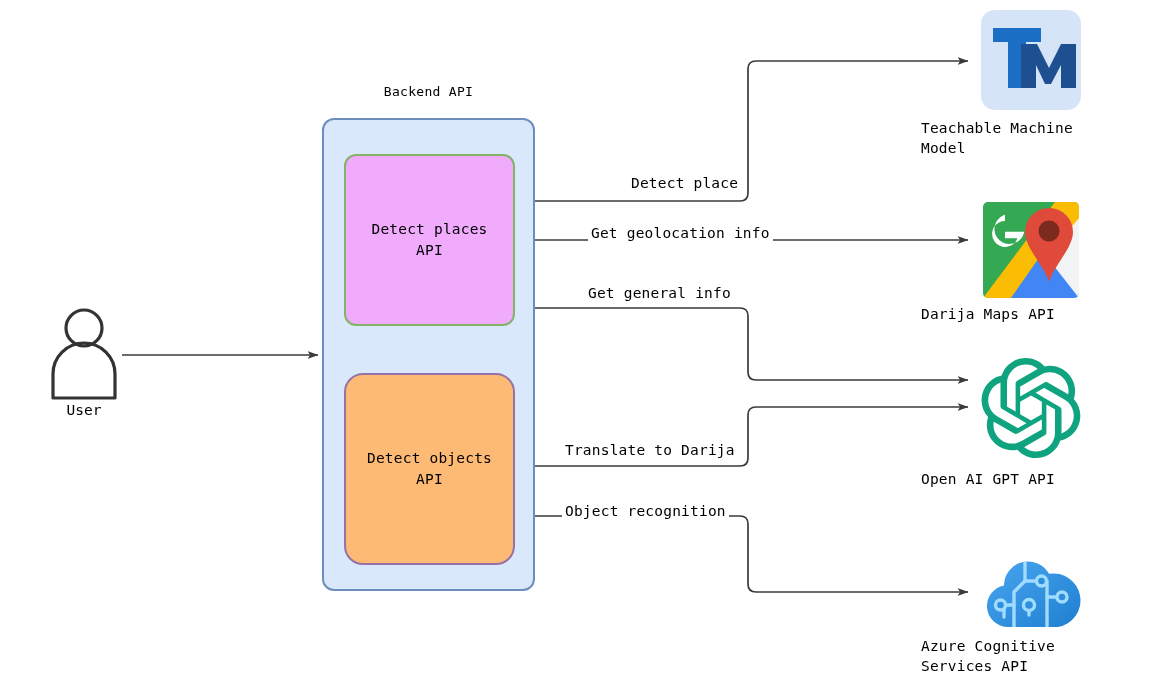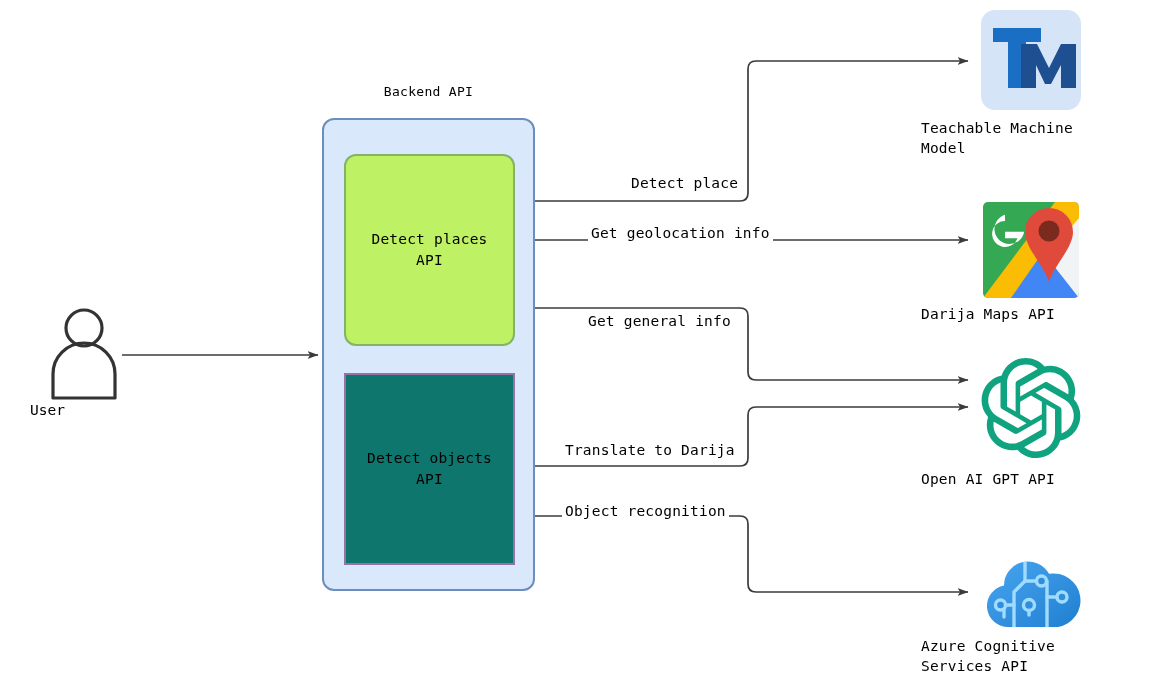--- a/index.html
+++ b/index.html
@@ -41,33 +41,33 @@
     top: 84px;
     width: 213px;
     text-align: center;
     font-size: 13px;
     letter-spacing: 0.3px;
   }
   .places-box {
     left: 344px;
     top: 154px;
     width: 171px;
-    height: 192px;
-    background: #bef264;
+    height: 172px;
+    background: #f0abfc;
     border: 2px solid #82b366;
     border-radius: 12px;
   }
   .objects-box {
     left: 344px;
     top: 373px;
     width: 171px;
     height: 192px;
-    background: #0f766e;
+    background: #fdba74;
     border: 2px solid #9673a6;
-    border-radius: 0;
+    border-radius: 19px;
   }
   .box-label {
     position: absolute;
     left: 0;
     right: 0;
     top: 50%;
     transform: translateY(-50%);
     text-align: center;
     font-size: 14.5px;
     line-height: 21px;
@@ -79,20 +79,21 @@
     left: 48px;
     top: 308px;
     width: 72px;
     height: 92px;
   }
   .user-caption {
     position: absolute;
     left: 30px;
     top: 402px;
     width: 108px;
+    text-align: center;
     font-size: 14.5px;
   }
   
   .edge-label {
     position: absolute;
     font-size: 14.5px;
     white-space: nowrap;
     background: #ffffff;
     padding: 0 3px;
     letter-spacing: 0.2px;
@@ -158,21 +159,21 @@
 
 <div class="node objects-box">
   <div class="box-label">Detect objects
 API</div>
 </div>
 
 <div class="edge-label" style="left:600px; top:175px;margin-left:28px;">Detect place</div>
 
 <div class="edge-label" style="left:588px; top:225px;">Get geolocation info</div>
 
-<div class="edge-label" style="left:585px; top:285px;margin-top:28px;">Get general info</div>
+<div class="edge-label" style="left:585px; top:285px;">Get general info</div>
 
 <div class="edge-label" style="left:562px; top:442px;">Translate to Darija</div>
 
 <div class="edge-label" style="left:562px; top:491px;margin-top:12px;">Object recognition</div>
 
 <div class="svc-icon tm-tile" style="left:981px; top:10px;">
   <svg width="100" height="100" viewBox="0 0 100 100" xmlns="http://www.w3.org/2000/svg">
 
     <path d="M12,18 H60 V32 H45 V78 H27 V32 H12 Z" fill="#1a6fc4"></path>
 

